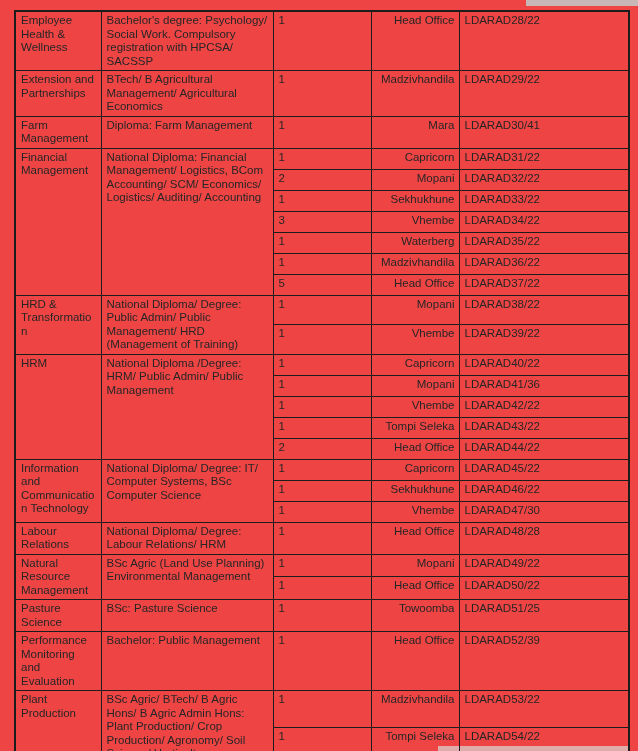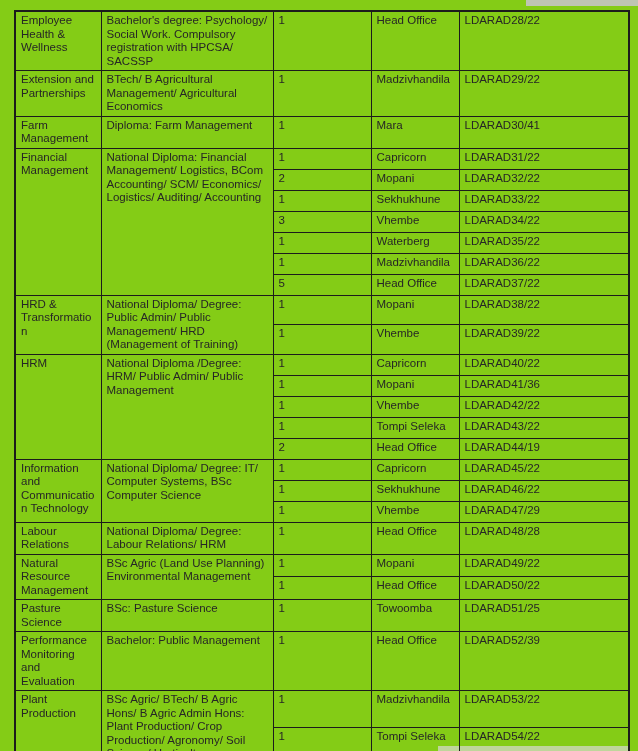--- a/index.html
+++ b/index.html
@@ -4,21 +4,21 @@
 <style>
   html, body {
     margin: 0;
     padding: 0;
     background: #ffffff;
   }
   .page {
     position: relative;
     width: 638px;
     height: 751px;
-    background: #84cc16;
+    background: #ef4444;
     overflow: hidden;
     font-family: "Liberation Sans", sans-serif;
   }
   .scan-strip-top {
     position: absolute;
     top: 0;
     right: 0;
     width: 112px;
     height: 6px;
     background: #c4c4c4;
@@ -61,20 +61,21 @@
   }
   td.col-qual {
     vertical-align: middle;
     padding-left: 6px;
   }
   td.col-count {
     padding-left: 9px;
   }
   td.col-centre {
     padding-left: 10px;
+    text-align: right;
   }
   td.col-ref {
     padding-left: 7px;
   }
 </style>
 </head>
 <body>
 
 <div class="page">
   <div class="scan-strip-top"></div>
@@ -177,38 +178,38 @@
           <td class="col-ref">LDARAD42/22</td>
         </tr>
         <tr>
           <td class="col-count">1</td>
           <td class="col-centre">Tompi Seleka</td>
           <td class="col-ref">LDARAD43/22</td>
         </tr>
         <tr>
           <td class="col-count">2</td>
           <td class="col-centre">Head Office</td>
-          <td class="col-ref">LDARAD44/19</td>
+          <td class="col-ref">LDARAD44/22</td>
         </tr>
         <tr>
           <td class="col-area" rowspan="3">Information and Communication Technology</td>
           <td class="col-qual" rowspan="3">National Diploma/ Degree: IT/ Computer Systems, BSc Computer Science</td>
           <td class="col-count">1</td>
           <td class="col-centre">Capricorn</td>
           <td class="col-ref">LDARAD45/22</td>
         </tr>
         <tr>
           <td class="col-count">1</td>
           <td class="col-centre">Sekhukhune</td>
           <td class="col-ref">LDARAD46/22</td>
         </tr>
         <tr>
           <td class="col-count">1</td>
           <td class="col-centre">Vhembe</td>
-          <td class="col-ref">LDARAD47/29</td>
+          <td class="col-ref">LDARAD47/30</td>
         </tr>
         <tr>
           <td class="col-area" rowspan="1">Labour Relations</td>
           <td class="col-qual" rowspan="1">National Diploma/ Degree: Labour Relations/ HRM</td>
           <td class="col-count">1</td>
           <td class="col-centre">Head Office</td>
           <td class="col-ref">LDARAD48/28</td>
         </tr>
         <tr>
           <td class="col-area" rowspan="2">Natural Resource Management</td>

